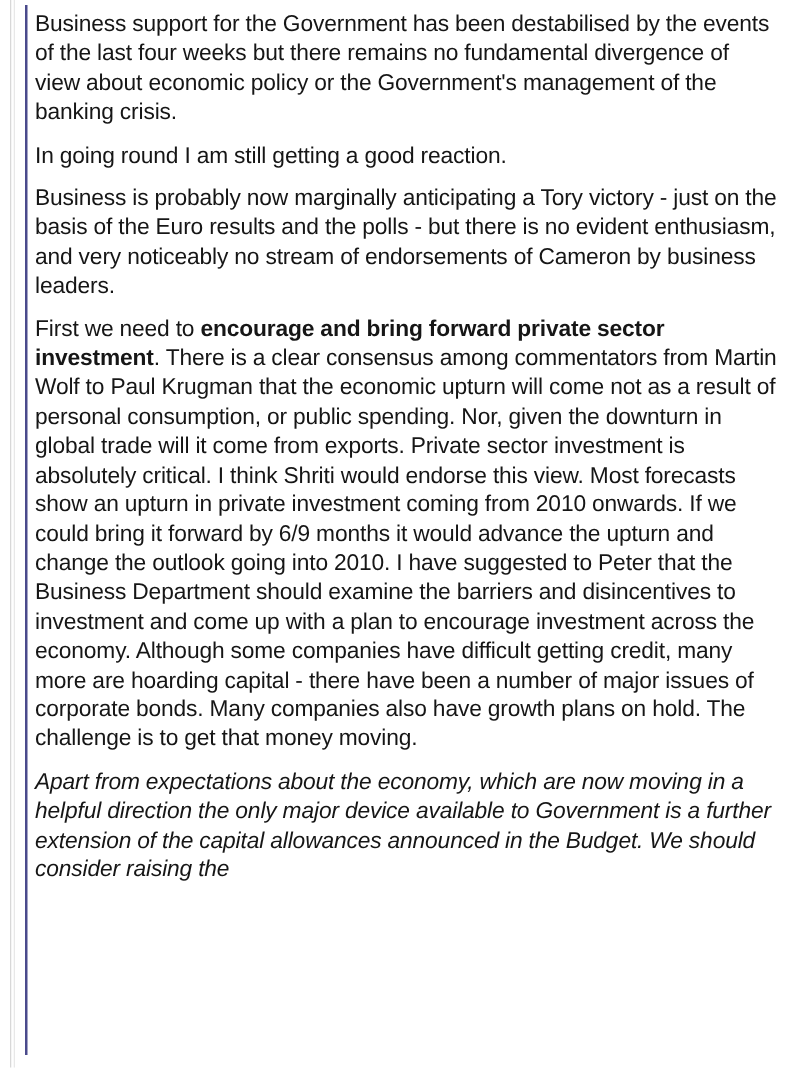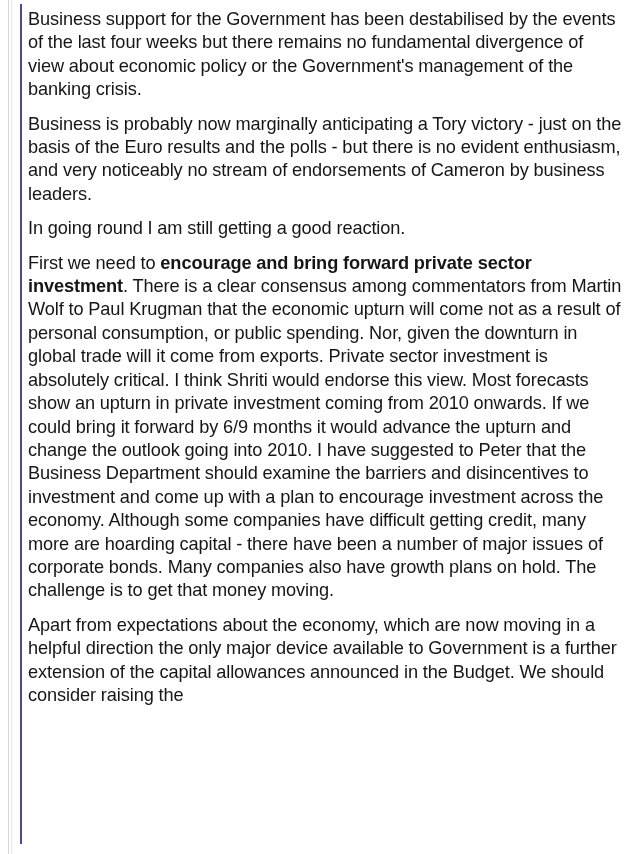--- a/index.html
+++ b/index.html
@@ -63,41 +63,42 @@
     color: #161616;
     letter-spacing: -0.1px;
     word-spacing: -0.1px;
     text-align: left;
   }
   .para:first-child {
     padding-top: 8px;
   }
   .para:last-child {
     margin-bottom: 0;
+    font-style: italic;
   }
   .bold-run {
     font-weight: bold;
   }
 </style>
 </head>
 <body>
 
 <div id="document-page">
 
   <div id="outer-rule"></div>
   <div id="outer-rule-2"></div>
   <div id="change-bar"></div>
 
   <div id="body-text">
 
     <p class="para">Business support for the Government has been destabilised by the events of the last four weeks but there remains no fundamental divergence of view about economic policy or the Government's management of the banking crisis.</p>
 
+    <p class="para">In going round I am still getting a good reaction.</p>
+
     <p class="para">Business is probably now marginally anticipating a Tory victory - just on the basis of the Euro results and the polls - but there is no evident enthusiasm, and very noticeably no stream of endorsements of Cameron by business leaders.</p>
-
-    <p class="para">In going round I am still getting a good reaction.</p>
 
 
     <p class="para"><span>First we need to </span><span class="bold-run">encourage and bring forward private sector investment</span><span>.    There is a clear consensus among commentators from Martin Wolf to Paul Krugman that the economic upturn will come not as a result of personal consumption, or public spending.  Nor, given the downturn in global trade will it come from exports.  Private sector investment is absolutely critical.  I think Shriti would endorse this view.  Most forecasts show an upturn in private investment coming from 2010 onwards.   If we could bring it forward by 6/9 months it would advance the upturn and change the outlook going into 2010.   I have suggested to Peter that the Business Department should examine the barriers and disincentives to investment and come up with a plan to encourage investment across the economy.   Although some companies have difficult getting credit, many more are hoarding capital - there have been a number of major issues of corporate bonds.  Many companies also have growth plans on hold.  The challenge is to get that money moving.</span></p>
 
     <p class="para">Apart from expectations about the economy, which are now moving in a helpful direction the only major device available to Government is a further extension of the capital allowances announced in the Budget.    We should consider raising the</p>
 
   </div>
 </div>
 
 </body></html>

